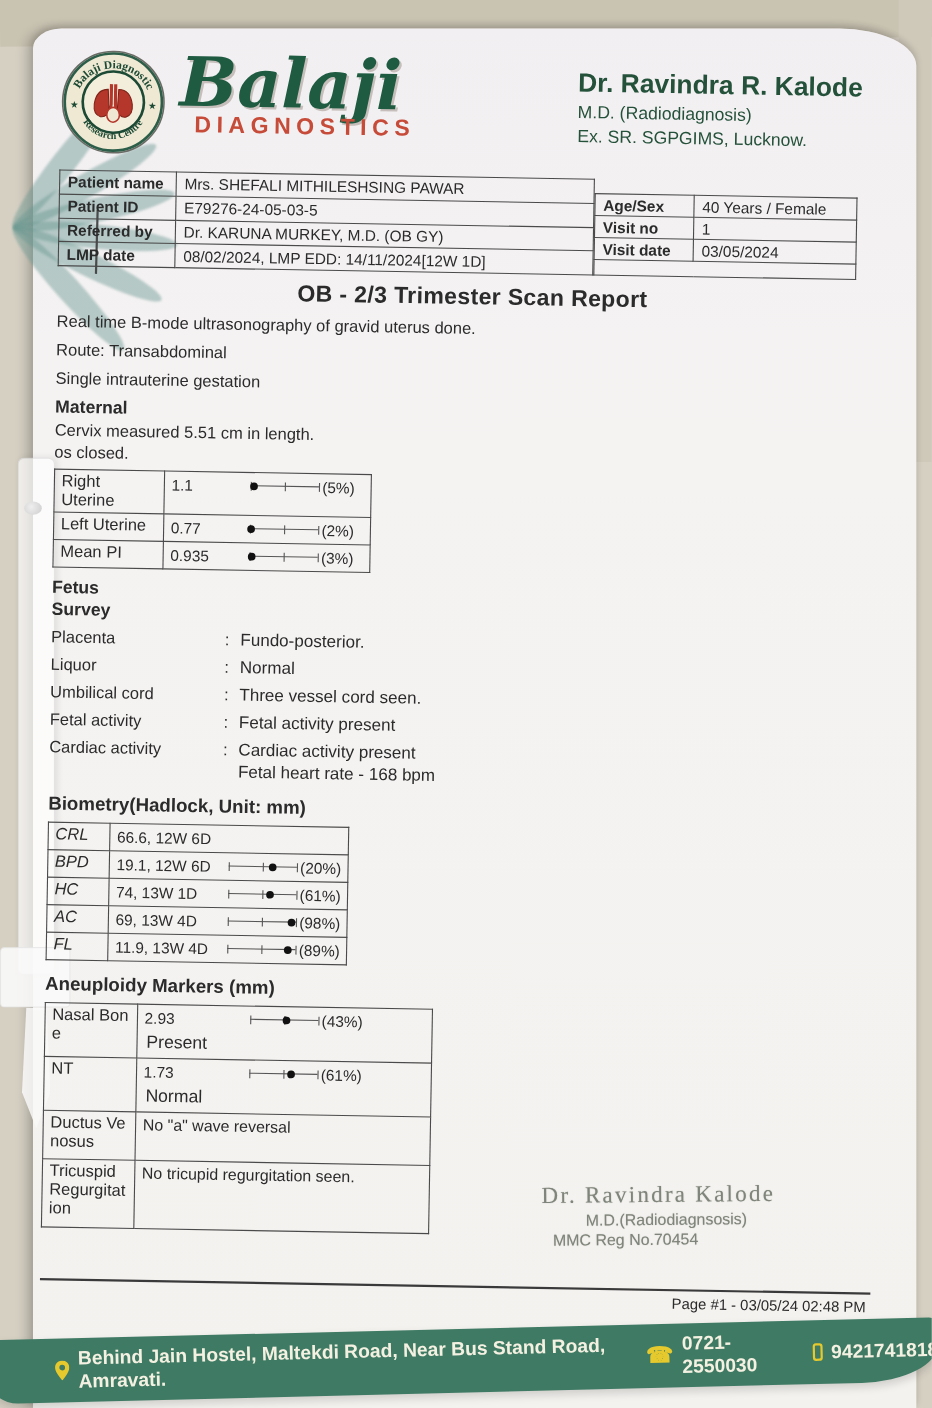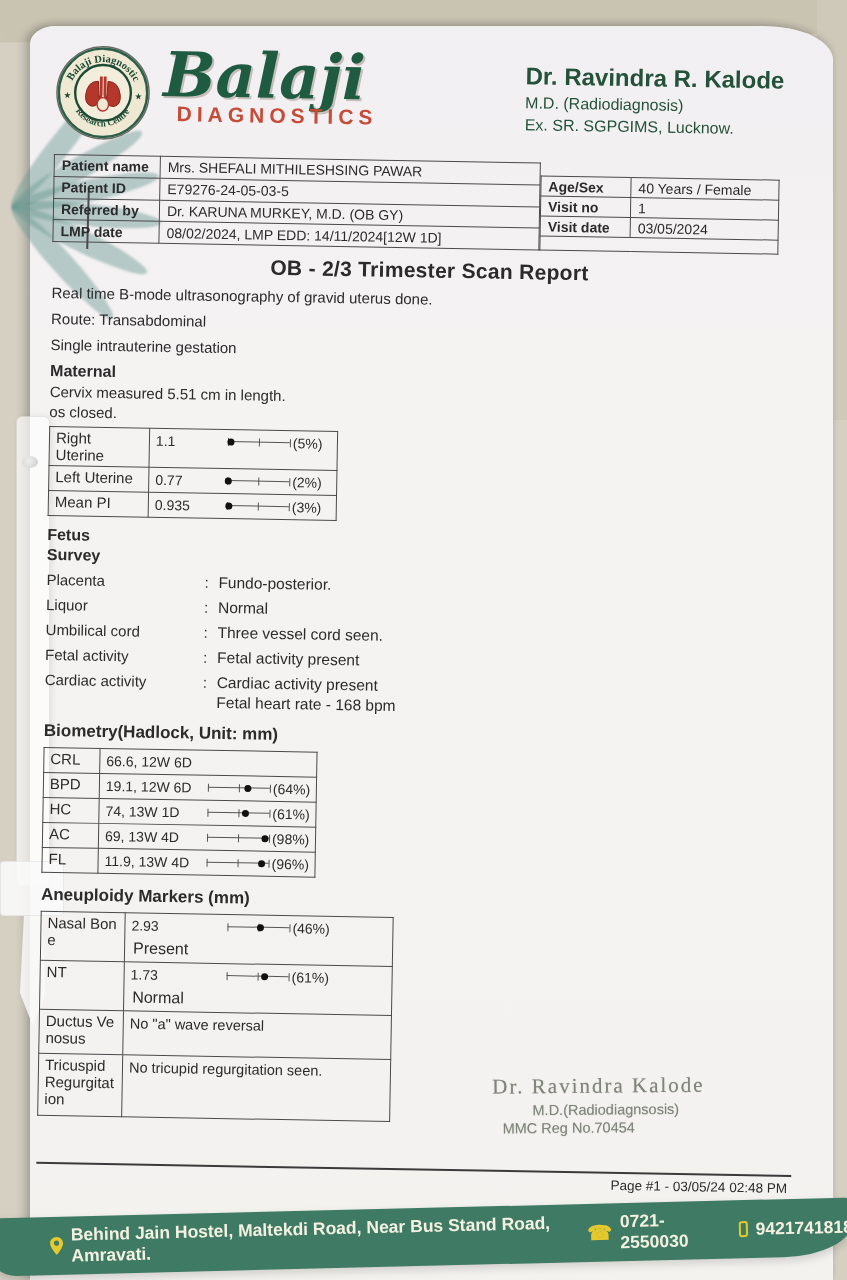--- a/index.html
+++ b/index.html
@@ -81,21 +81,21 @@
   .mat-tab .lbl{width:100px;font-size:15px;}
   .mat-tab .valcell{width:188px;}
   .mat-tab .vtext{width:72px;}
   
   .fs-row{display:flex;font-size:15px;margin-top:7px;}
   .fs-lbl{width:158px;}
   .fs-colon{width:14px;}
   .fs-val{font-size:15.5px;}
   .fs-val2{margin-left:172px;font-size:15.5px;margin-top:2px;}
   
-  .bio-tab .lbl{width:56px;font-size:15px;height:22px;}
+  .bio-tab .lbl{width:56px;font-size:15px;height:22px;font-style:italic;}
   .bio-tab .valcell{width:205px;}
   .bio-tab .vtext{width:102px;}
   
   .an-tab .lbl{width:84px;font-size:15px;overflow-wrap:anywhere;word-break:break-all;}
   .an-tab .valcell{width:268px;}
   .an-tab .vtext{width:96px;}
   .an-note{font-size:16px;margin:4px 0 2px 2px;}
   .an-single{font-size:14.5px;padding-top:2px;}
   .an-r1{height:44px;} .an-r2{height:48px;} .an-r3{height:44px;} .an-r4{height:62px;}
   
@@ -338,21 +338,21 @@
         <td class="valcell">
               <div class="rowflex">
           <span class="vtext">19.1, 12W 6D</span>
           <span class="pct-plot">
                   <span class="rail"></span>
                   <span class="t" style="left:0"></span>
                   <span class="t" style="left:50%"></span>
                   <span class="t" style="left:100%"></span>
                   <span class="dot" style="left:64%"></span>
                 </span>
-          <span class="pct-lbl">(64%)</span>
+          <span class="pct-lbl">(20%)</span>
         </div>
             </td>
       </tr>
       <tr>
         <td class="lbl">HC</td>
         <td class="valcell">
               <div class="rowflex">
           <span class="vtext">74, 13W 1D</span>
           <span class="pct-plot">
                   <span class="rail"></span>
@@ -386,21 +386,21 @@
         <td class="valcell">
               <div class="rowflex">
           <span class="vtext">11.9, 13W 4D</span>
           <span class="pct-plot">
                   <span class="rail"></span>
                   <span class="t" style="left:0"></span>
                   <span class="t" style="left:50%"></span>
                   <span class="t" style="left:100%"></span>
                   <span class="dot" style="left:89%"></span>
                 </span>
-          <span class="pct-lbl">(96%)</span>
+          <span class="pct-lbl">(89%)</span>
         </div>
             </td>
       </tr>
     </tbody>
       </table>
 
     <div class="sect-h" style="margin-top:12px;font-size:17px">Aneuploidy Markers (mm)</div>
     <table class="ptab an-tab">
       <tbody>
           <tr class="an-r1">
@@ -408,21 +408,21 @@
         <td class="valcell">
           <div class="rowflex">
             <span class="vtext">2.93</span>
             <span class="pct-plot">
                   <span class="rail"></span>
                   <span class="t" style="left:0"></span>
                   <span class="t" style="left:50%"></span>
                   <span class="t" style="left:100%"></span>
                   <span class="dot" style="left:53%"></span>
                 </span>
-            <span class="pct-lbl">(46%)</span>
+            <span class="pct-lbl">(43%)</span>
           </div>
           <div class="an-note">Present</div>
         </td>
       </tr>
       <tr class="an-r2">
         <td class="lbl">NT</td>
         <td class="valcell">
           <div class="rowflex">
             <span class="vtext">1.73</span>
             <span class="pct-plot">

